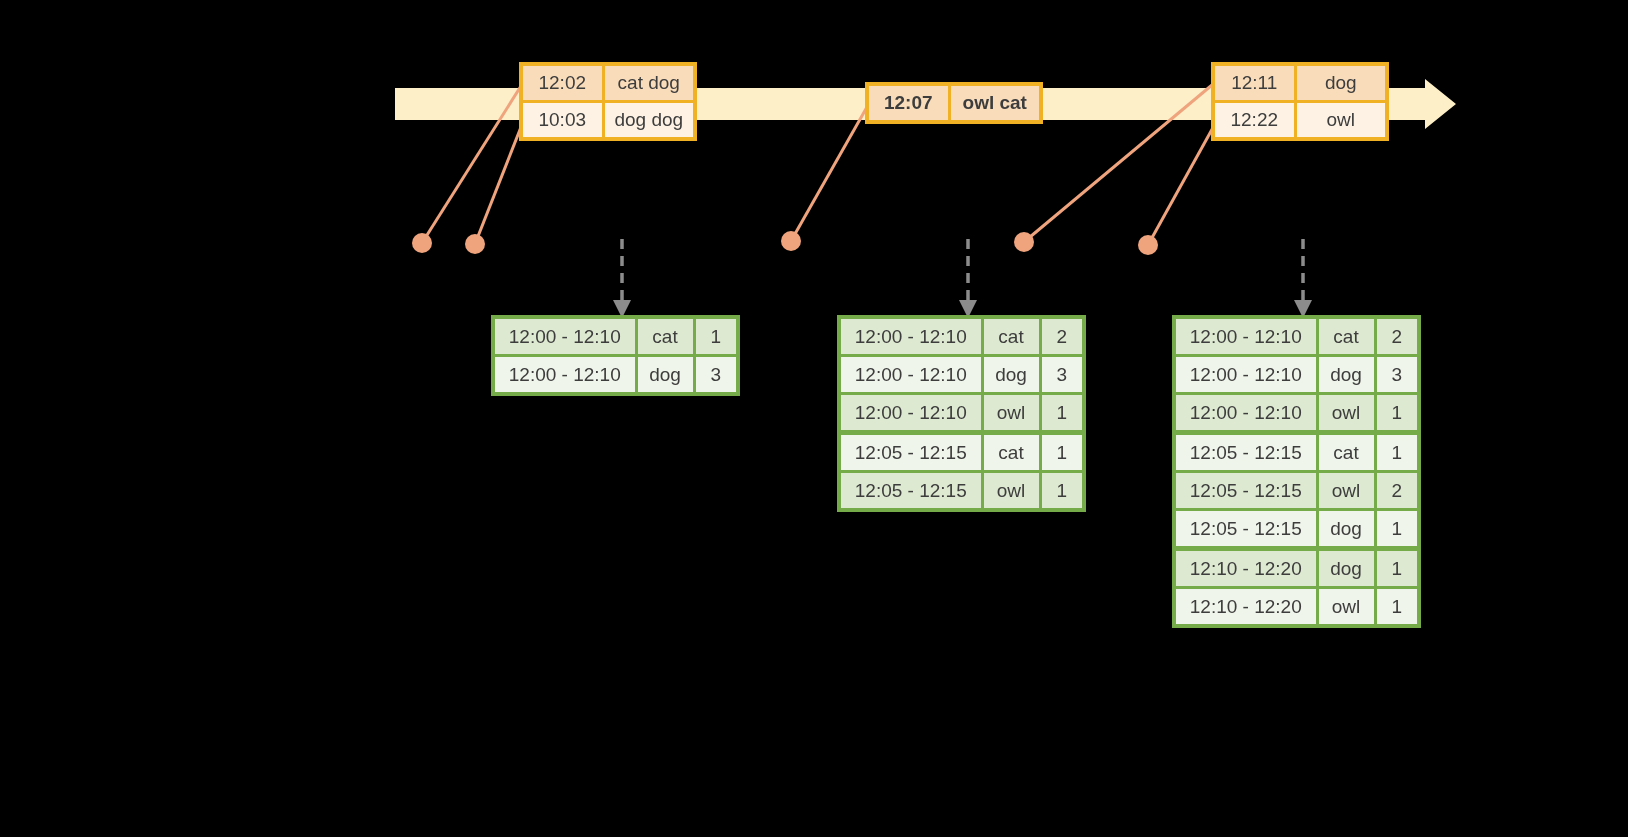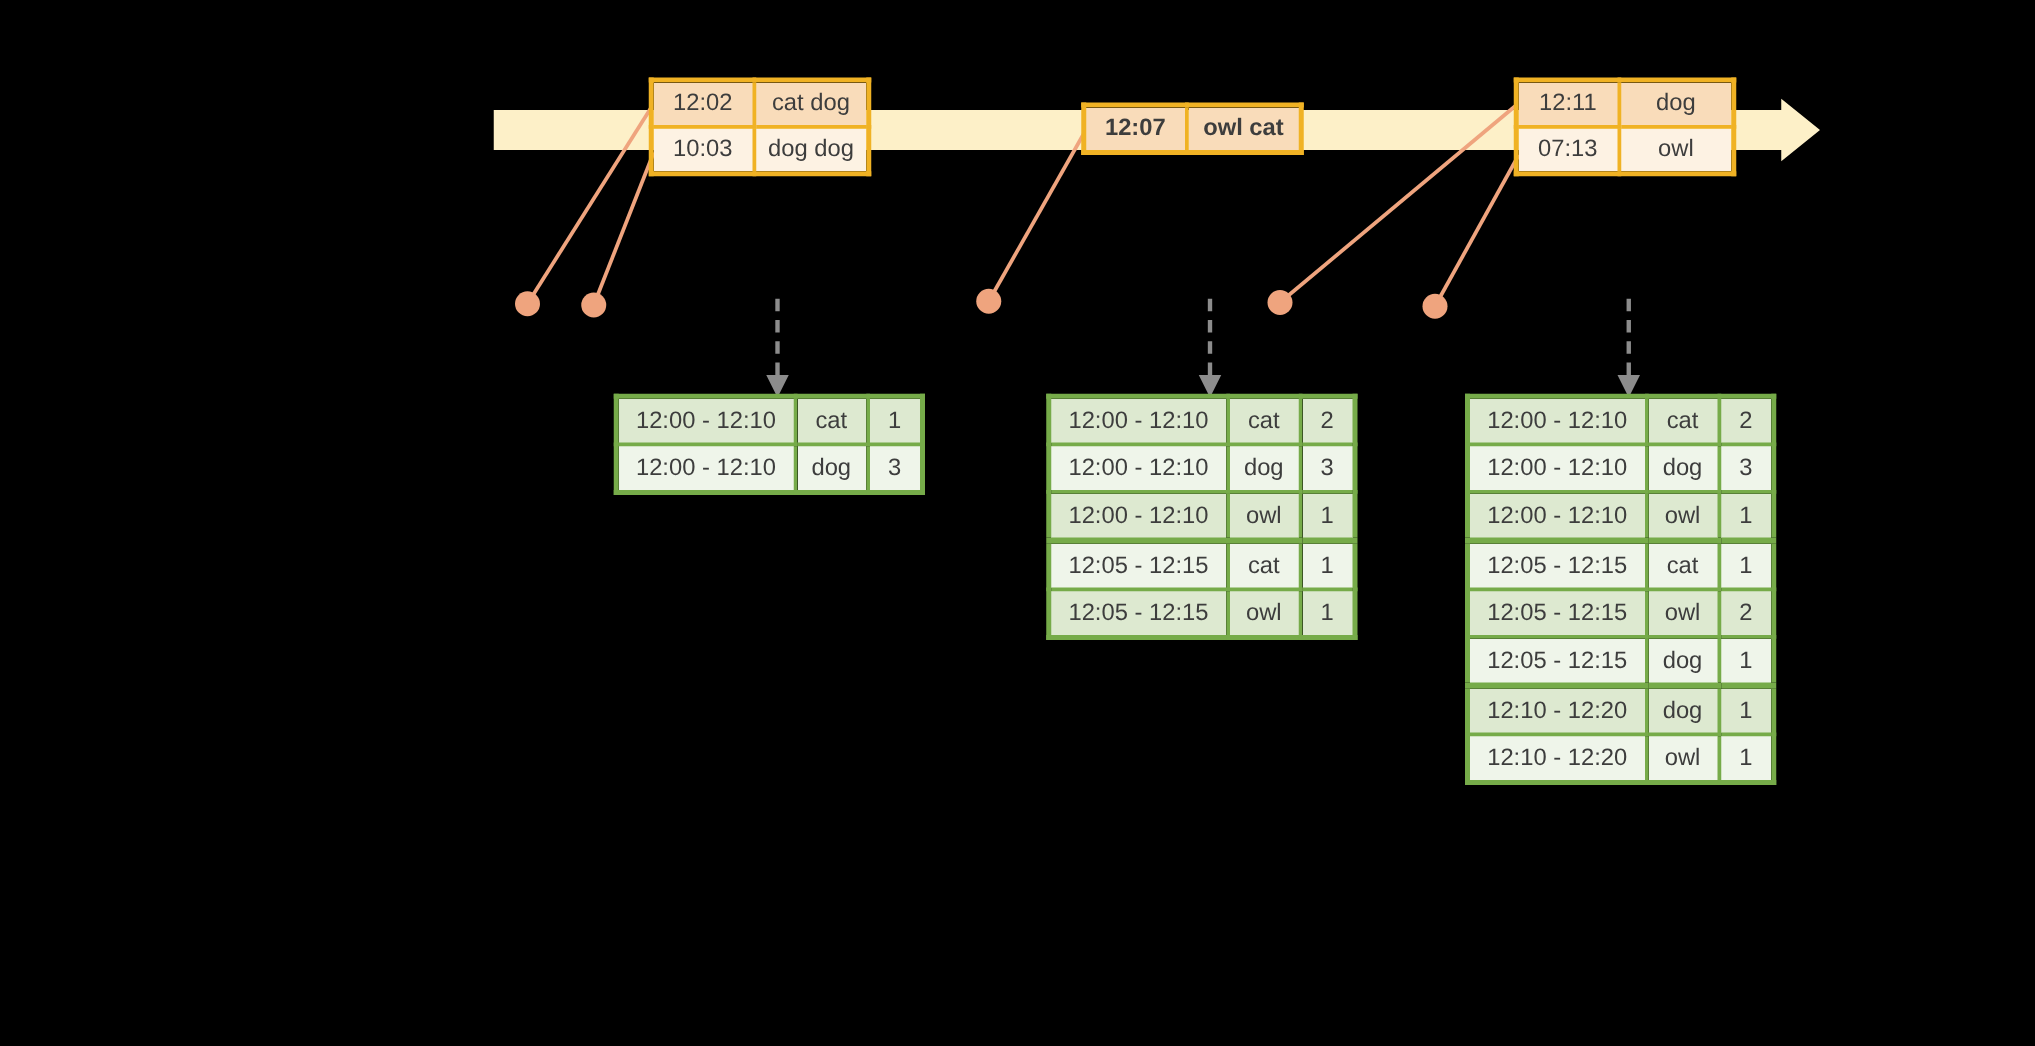--- a/index.html
+++ b/index.html
@@ -118,21 +118,21 @@
     <colgroup>
         <col class="c-time">
         <col class="c-words">
       </colgroup>
     <tbody>
         <tr class="dark">
       <td>12:11</td>
       <td>dog</td>
     </tr>
     <tr class="light">
-      <td>07:13</td>
+      <td>12:22</td>
       <td>owl</td>
     </tr>
   </tbody>
     </table>
 
   <table class="grid result-table" id="result-table-1">
     <colgroup>
         <col class="c-window">
         <col class="c-word">
         <col class="c-count">

